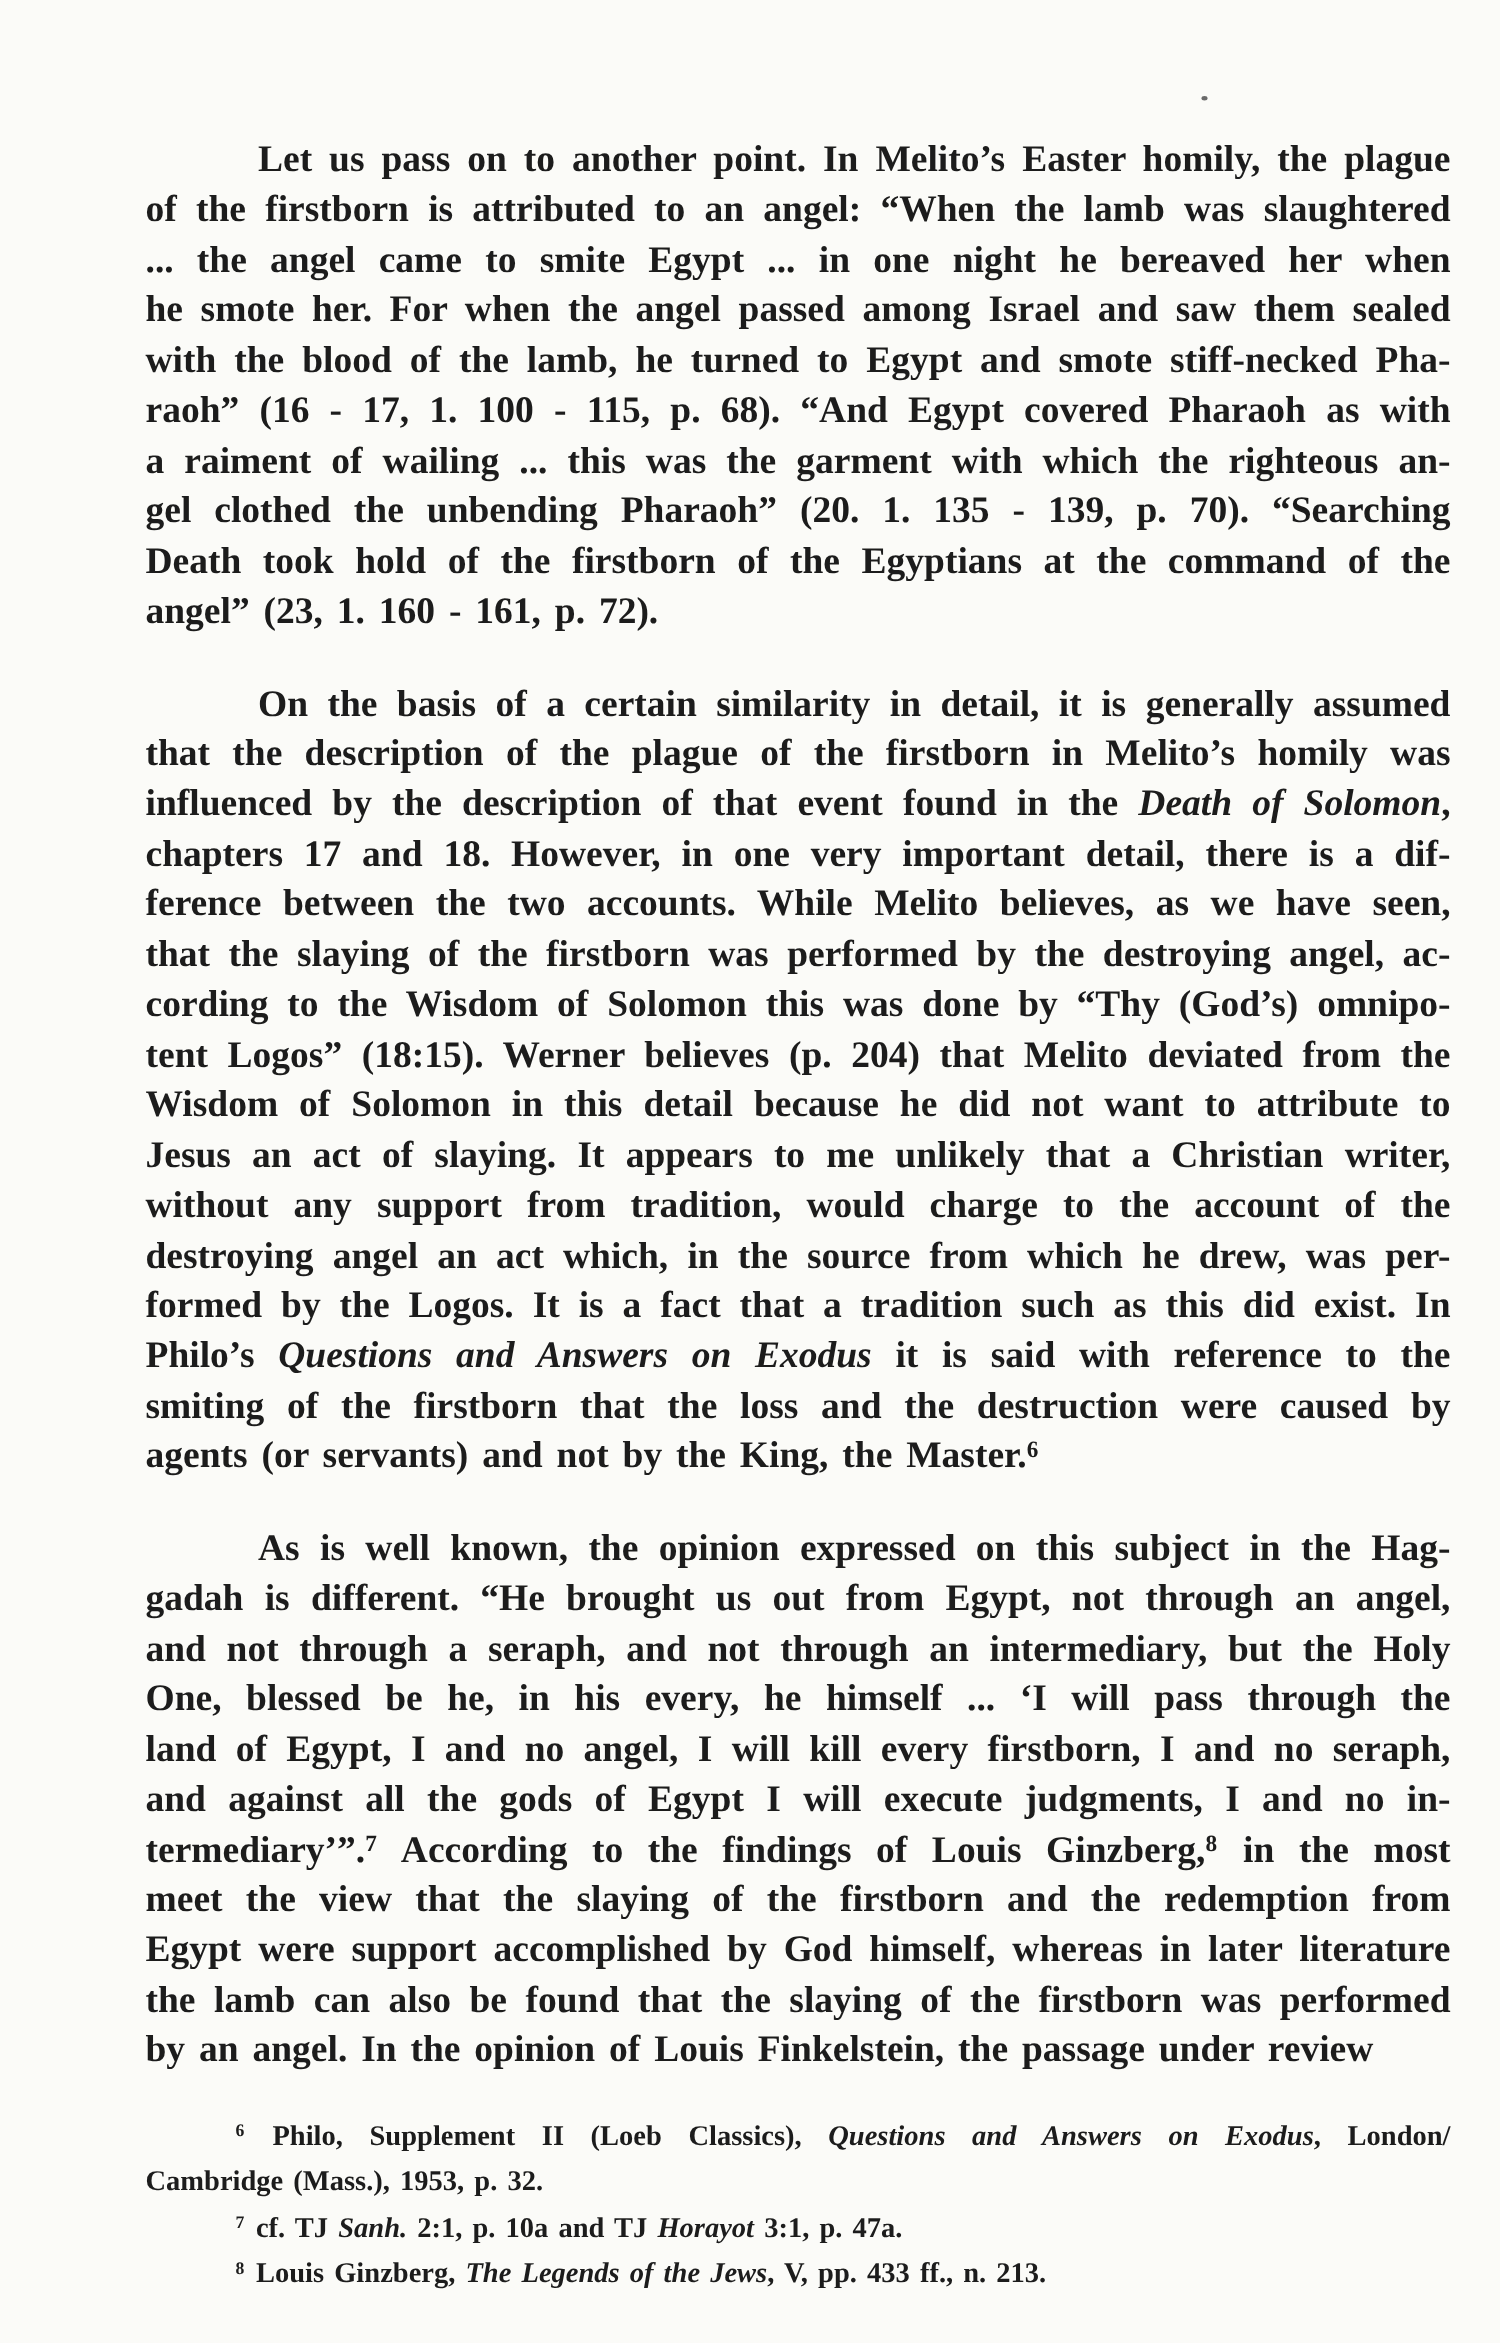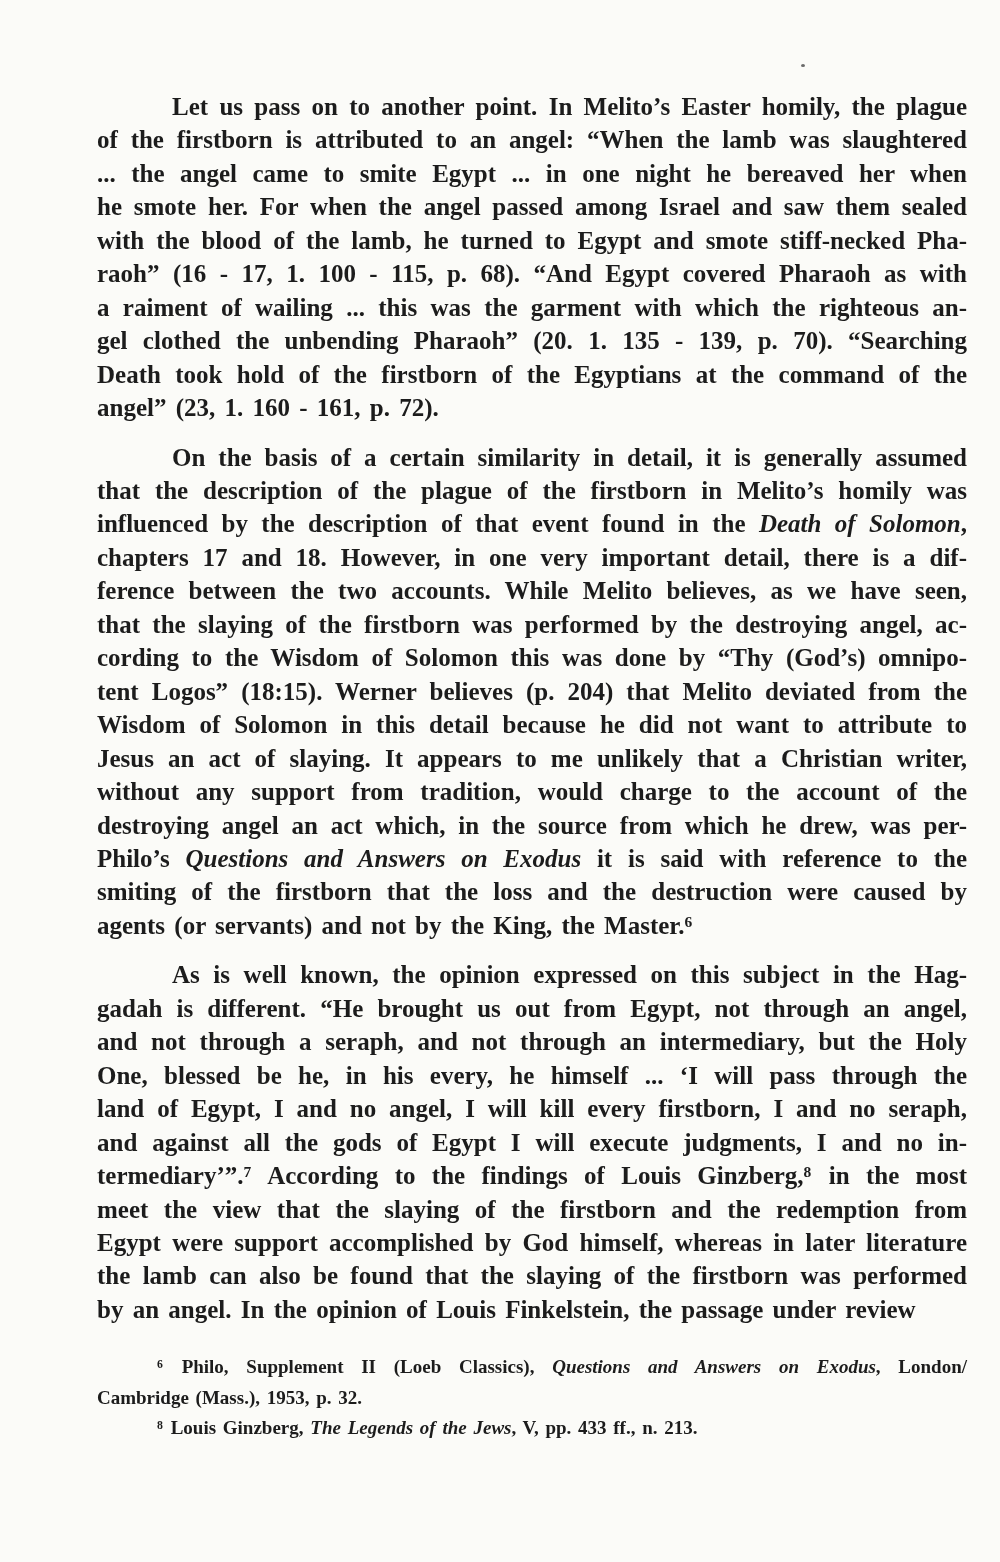--- a/index.html
+++ b/index.html
@@ -18,21 +18,21 @@
     position: absolute;
     left: 97px;
     top: 90px;
     width: 870px;
   }
   .body-text .para {
     font-size: 25px;
     line-height: 33.45px;
     word-spacing: 3px;
   }
-  .body-text .para + .para { margin-top: 16px; }
+  .body-text .para + .para { margin-top: 28px; }
   .line {
     text-align: justify;
     text-align-last: justify;
     white-space: nowrap;
     overflow: visible;
     font-weight: bold;
   }
   .line.first { text-indent: 75px; }
   .line.last { text-align-last: left; }
   .footnote-block {
@@ -88,20 +88,21 @@
           <div class="line"><span>influenced by the description of that event found in the </span><span class="i">Death of Solomon</span><span>,</span></div>
           <div class="line"><span>chapters 17 and 18. However, in one very important detail, there is a dif-</span></div>
           <div class="line"><span>ference between the two accounts. While Melito believes, as we have seen,</span></div>
           <div class="line"><span>that the slaying of the firstborn was performed by the destroying angel, ac-</span></div>
           <div class="line"><span>cording to the Wisdom of Solomon this was done by “Thy (God’s) omnipo-</span></div>
           <div class="line"><span>tent Logos” (18:15). Werner believes (p. 204) that Melito deviated from the</span></div>
           <div class="line"><span>Wisdom of Solomon in this detail because he did not want to attribute to</span></div>
           <div class="line"><span>Jesus an act of slaying. It appears to me unlikely that a Christian writer,</span></div>
           <div class="line"><span>without any support from tradition, would charge to the account of the</span></div>
           <div class="line"><span>destroying angel an act which, in the source from which he drew, was per-</span></div>
+          <div class="line"><span>formed by the Logos. It is a fact that a tradition such as this did exist. In</span></div>
           <div class="line"><span>Philo’s </span><span class="i">Questions and Answers on Exodus</span><span> it is said with reference to the</span></div>
           <div class="line"><span>smiting of the firstborn that the loss and the destruction were caused by</span></div>
           <div class="line last"><span>agents (or servants) and not by the King, the Master.</span><sup>6</sup></div>
         </div>
         <div class="para">
           <div class="line first"><span>As is well known, the opinion expressed on this subject in the Hag-</span></div>
           <div class="line"><span>gadah is different. “He brought us out from Egypt, not through an angel,</span></div>
           <div class="line"><span>and not through a seraph, and not through an intermediary, but the Holy</span></div>
           <div class="line"><span>One, blessed be he, in his every, he himself ... ‘I will pass through the</span></div>
           <div class="line"><span>land of Egypt, I and no angel, I will kill every firstborn, I and no seraph,</span></div>
@@ -112,17 +113,20 @@
           <div class="line"><span>the lamb can also be found that the slaying of the firstborn was performed</span></div>
           <div class="line last"><span>by an angel. In the opinion of Louis Finkelstein, the passage under review</span></div>
         </div>
       </div>
     <div class="footnote-block" id="footnote-block">
         <div class="para">
           <div class="line first"><sup>6</sup><span> Philo, Supplement II (Loeb Classics), </span><span class="i">Questions and Answers on Exodus</span><span>, London/</span></div>
           <div class="line last"><span>Cambridge (Mass.), 1953, p. 32.</span></div>
         </div>
         <div class="para">
+          <div class="line first last"><sup>7</sup><span> cf. TJ </span><span class="i">Sanh.</span><span> 2:1, p. 10a and TJ </span><span class="i">Horayot</span><span> 3:1, p. 47a.</span></div>
+        </div>
+        <div class="para">
           <div class="line first last"><sup>8</sup><span> Louis Ginzberg, </span><span class="i">The Legends of the Jews</span><span>, V, pp. 433 ff., n. 213.</span></div>
         </div>
       </div>
   </div>
 </div>
 
 </body></html>

